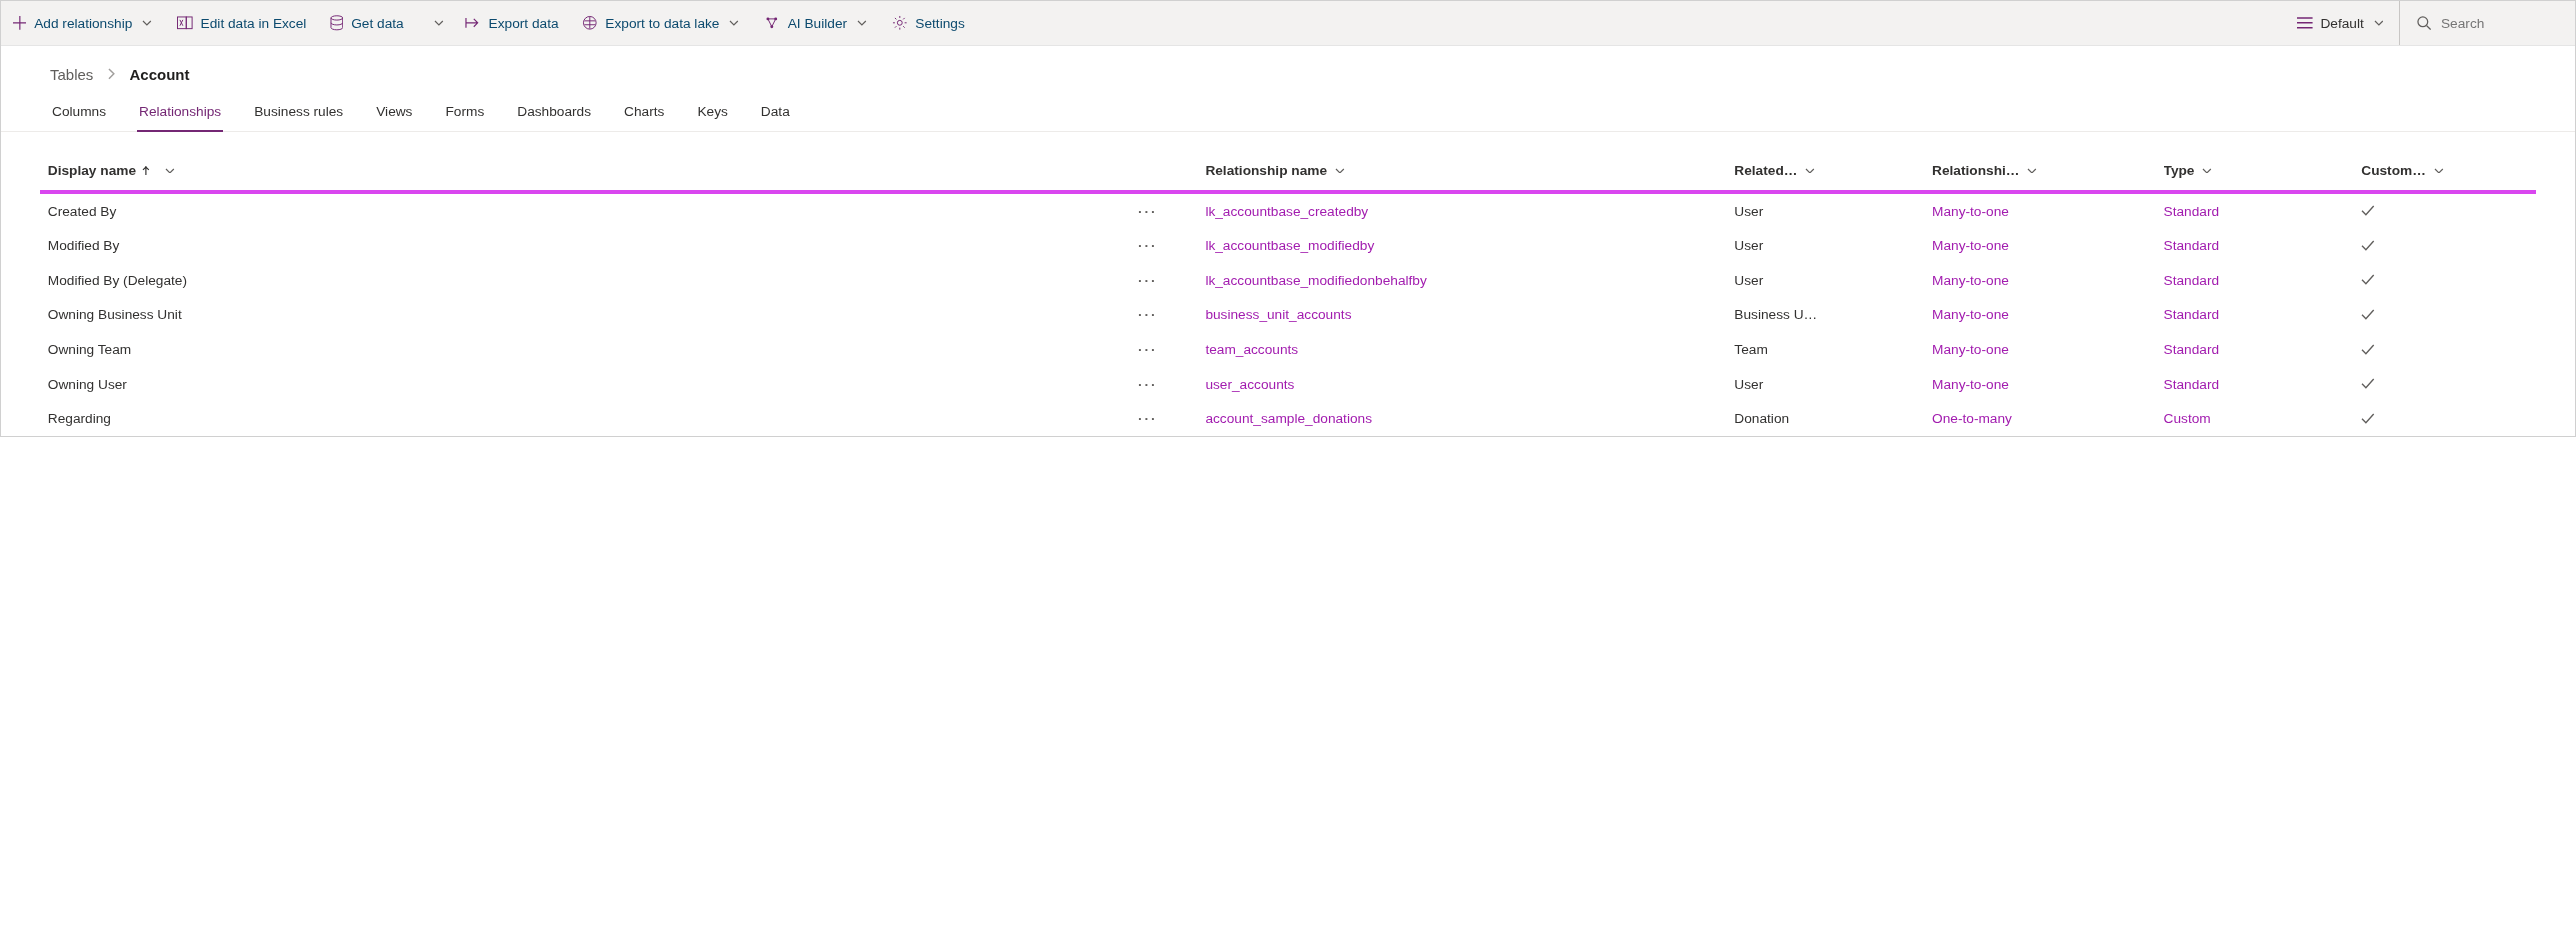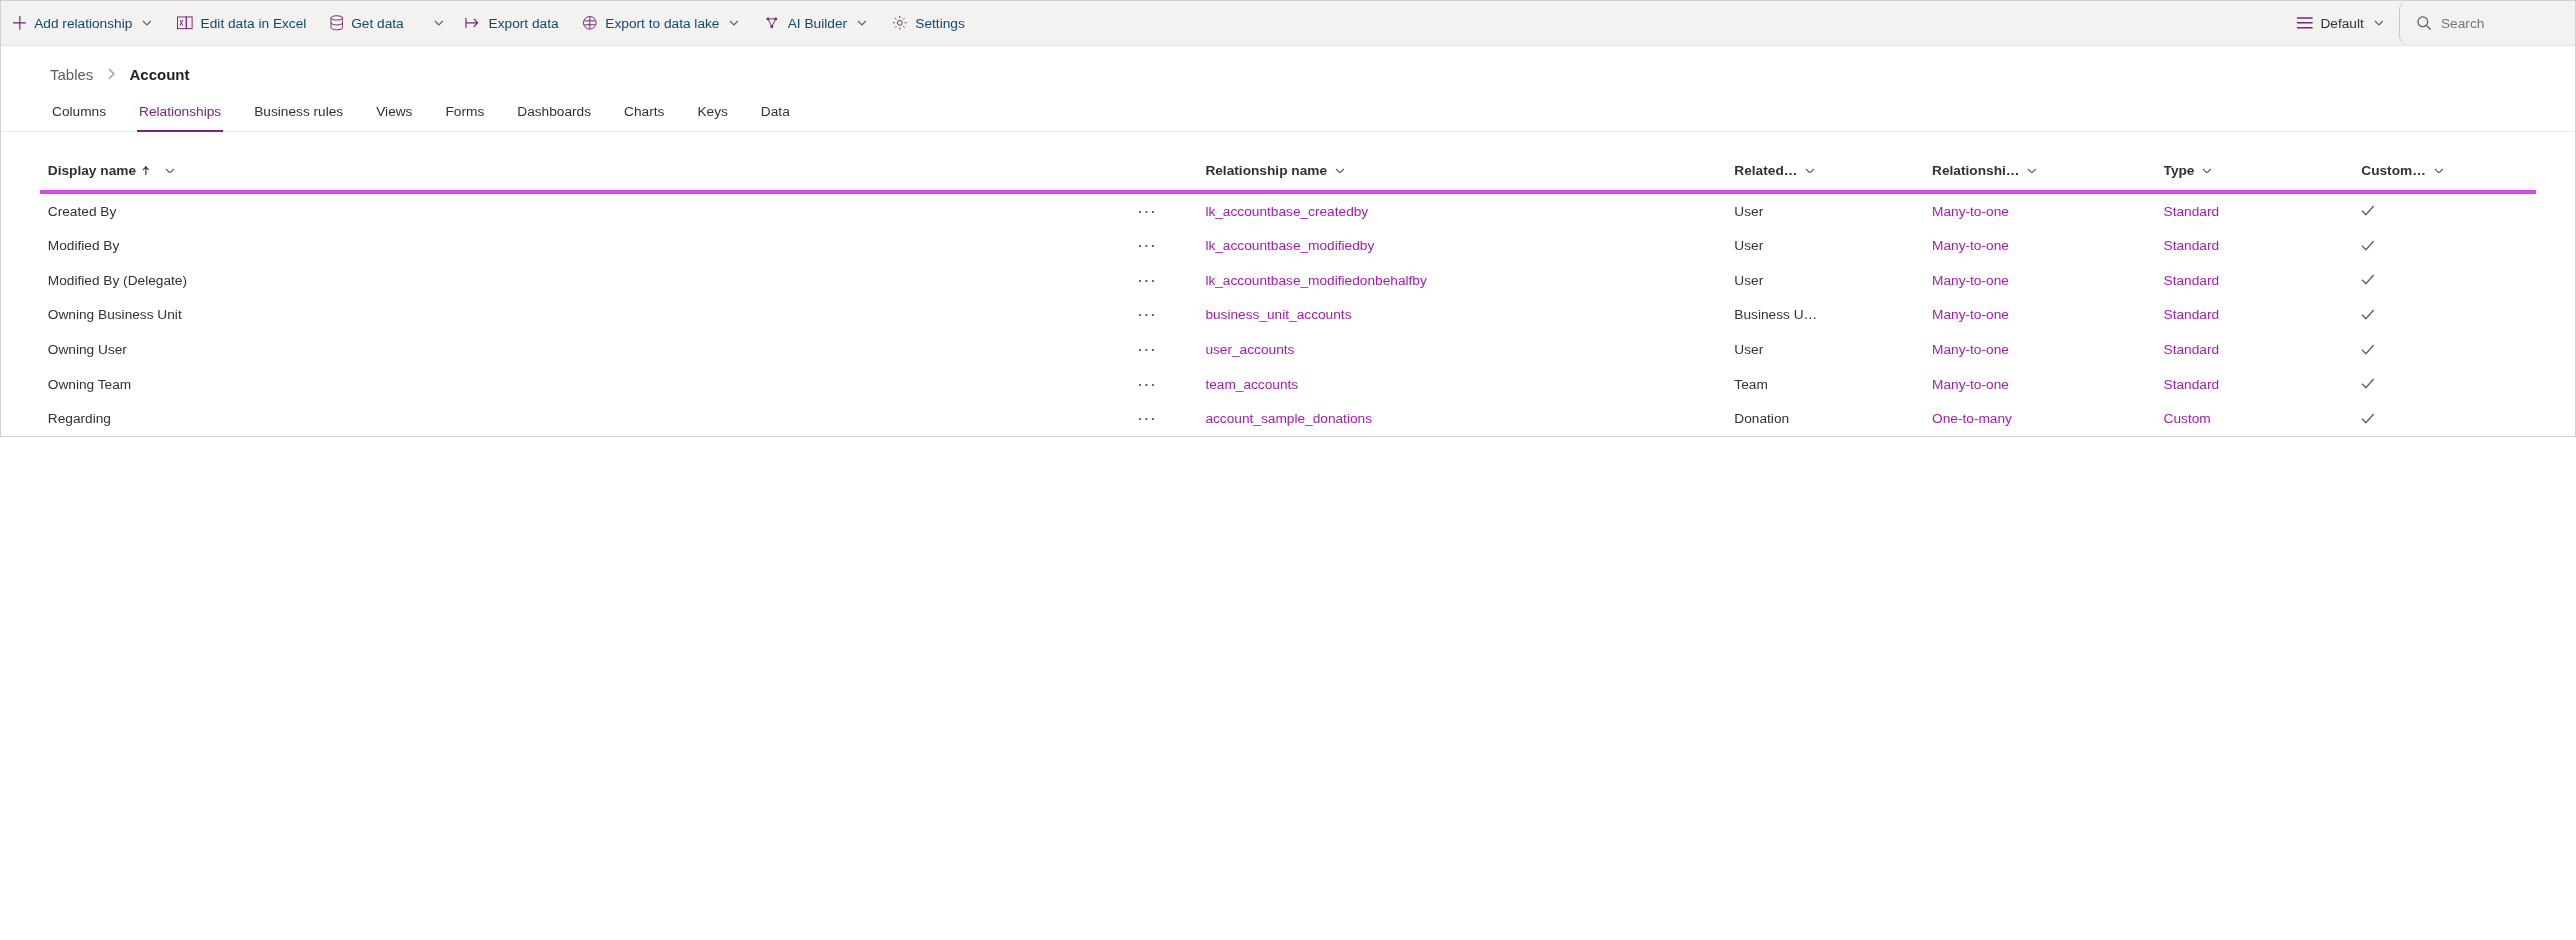--- a/index.html
+++ b/index.html
@@ -42,21 +42,20 @@
   }
   .search-box {
     display: flex;
     align-items: center;
     gap: 9.8px;
     padding: 0 15.6px;
     height: 100%;
     border-left: 1px solid #c8c6c4;
     min-width: 176px;
     color: #605e5c;
-    border-radius: 9px;
   }
   .search-box input {
     border: none;
     background: transparent;
     outline: none;
     font-size: 13.7px;
     color: #605e5c;
     width: 117px;
   }
   .view-switch {
@@ -406,35 +405,35 @@
           <td class="col-actions"><span class="more-btn">···</span></td>
           <td class="muted">business_unit_accounts</td>
           <td>Business U…</td>
           <td class="muted">Many-to-one</td>
           <td class="muted">Standard</td>
           <td><span class="check-mark"><svg width="13.7" height="11.7" viewBox="0 0 14 12">
                 <path d="M1 6l4 4 8-9" stroke="#605e5c" stroke-width="1.4" fill="none"></path>
               </svg></span></td>
         </tr>
         <tr>
+          <td>Owning Team</td>
+          <td class="col-actions"><span class="more-btn">···</span></td>
+          <td class="muted">team_accounts</td>
+          <td>Team</td>
+          <td class="muted">Many-to-one</td>
+          <td class="muted">Standard</td>
+          <td><span class="check-mark"><svg width="13.7" height="11.7" viewBox="0 0 14 12">
+                <path d="M1 6l4 4 8-9" stroke="#605e5c" stroke-width="1.4" fill="none"></path>
+              </svg></span></td>
+        </tr>
+        <tr>
           <td>Owning User</td>
           <td class="col-actions"><span class="more-btn">···</span></td>
           <td class="muted">user_accounts</td>
           <td>User</td>
-          <td class="muted">Many-to-one</td>
-          <td class="muted">Standard</td>
-          <td><span class="check-mark"><svg width="13.7" height="11.7" viewBox="0 0 14 12">
-                <path d="M1 6l4 4 8-9" stroke="#605e5c" stroke-width="1.4" fill="none"></path>
-              </svg></span></td>
-        </tr>
-        <tr>
-          <td>Owning Team</td>
-          <td class="col-actions"><span class="more-btn">···</span></td>
-          <td class="muted">team_accounts</td>
-          <td>Team</td>
           <td class="muted">Many-to-one</td>
           <td class="muted">Standard</td>
           <td><span class="check-mark"><svg width="13.7" height="11.7" viewBox="0 0 14 12">
                 <path d="M1 6l4 4 8-9" stroke="#605e5c" stroke-width="1.4" fill="none"></path>
               </svg></span></td>
         </tr>
         <tr>
           <td>Regarding</td>
           <td class="col-actions"><span class="more-btn">···</span></td>
           <td class="muted">account_sample_donations</td>

